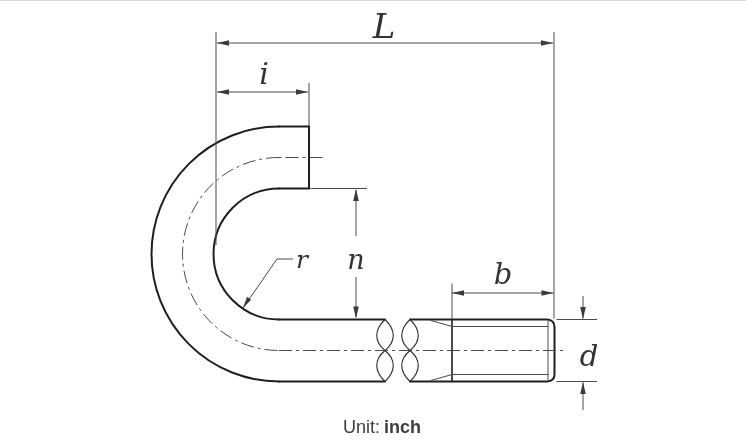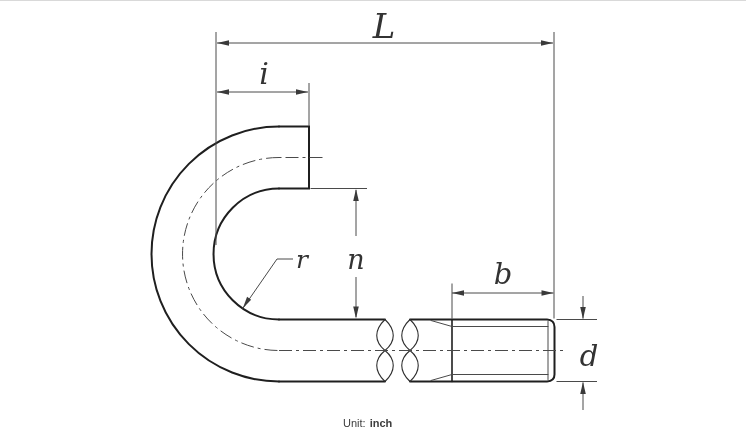--- a/index.html
+++ b/index.html
@@ -27,21 +27,21 @@
     left: 0; top: 0;
   }
   .dim-label {
     font-family: "DejaVu Serif", "Liberation Serif", serif;
     font-style: italic;
   }
   .unit-note {
     position: absolute;
     left: 343px;
     top: 417px;
-    font-size: 11px;
+    font-size: 18px;
     color: #3d3d3d;
     white-space: nowrap;
   }
   .unit-note .unit-value {
     font-weight: bold;
     margin-left: 4px;
   }
 </style>
 </head>
 <body>

